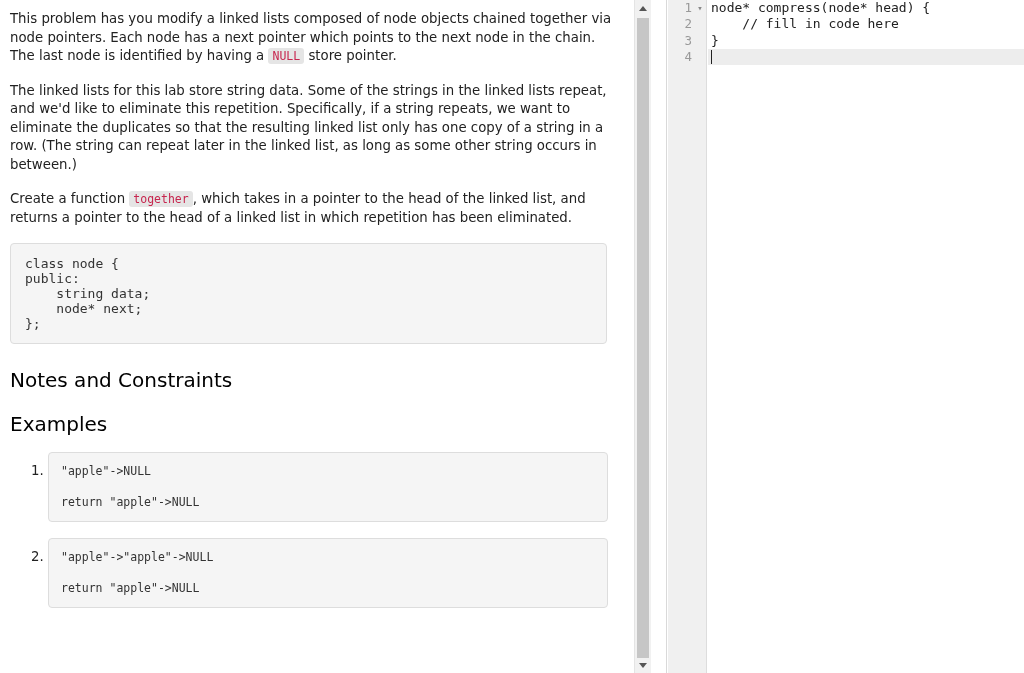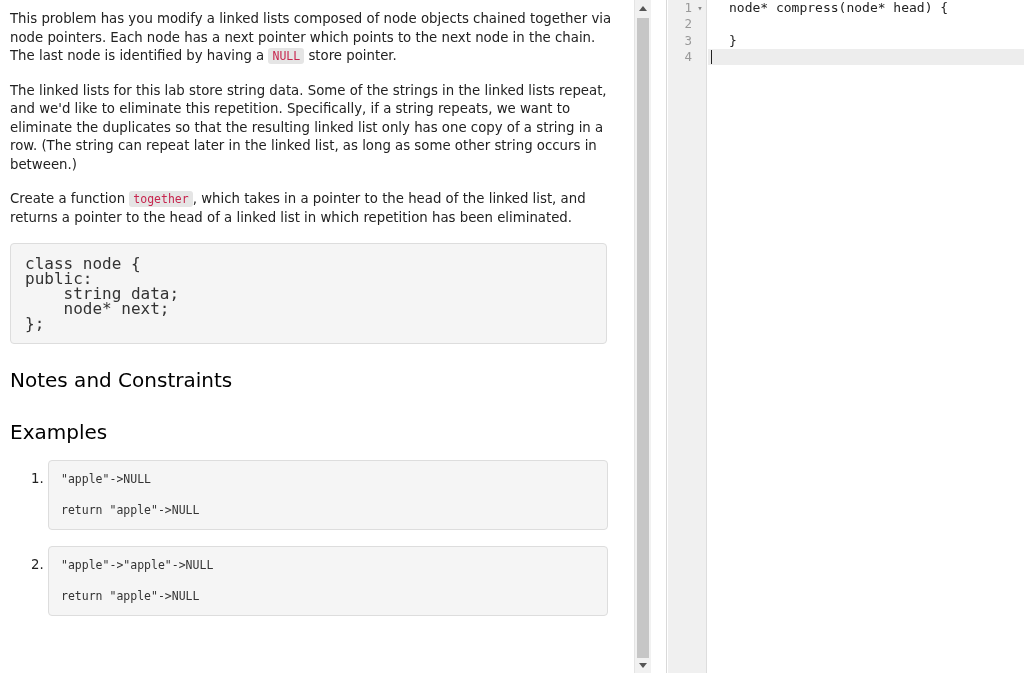--- a/index.html
+++ b/index.html
@@ -53,36 +53,36 @@
     white-space: nowrap;
   }
 
   .codeblock {
     background: #f5f5f5;
     border: 1px solid #dddddd;
     border-radius: 4px;
     padding: 12px 14px;
     margin: 0 0 22px 0;
     font-family: "DejaVu Sans Mono", monospace;
-    font-size: 16px;
+    font-size: 13px;
     line-height: 15px;
     color: #333333;
     white-space: pre;
     width: 597px;
     box-sizing: border-box;
   }
 
   h2.section {
     font-size: 20px;
     font-weight: normal;
     color: #000000;
     margin: 0 0 14px 0;
     line-height: 28px;
   }
-  h2.section.second { margin-top: 24px; }
+  h2.section.second { margin-top: 16px; }
 
   ul.constraints {
     margin: 0 0 20px 0;
     padding-left: 28px;
     list-style: disc;
   }
   ul.constraints li {
     font-size: 13.3px;
     line-height: 19px;
     color: #222222;
@@ -213,21 +213,21 @@
     position: absolute;
     left: -13px;
     width: 10px;
     text-align: center;
     color: #888888;
     font-size: 9px;
     line-height: 16.3px;
   }
   .ed-row .txt {
     position: absolute;
-    left: 21px;
+    left: 3px;
     white-space: pre;
     color: #222222;
     line-height: 16.3px;
   }
   .ed-row.active {
     background: #eeeeee;
   }
   .tok-comment { color: #3f7f5f; }
   .caret {
     position: absolute;
@@ -312,20 +312,21 @@
 
       <div class="ed-row">
         <span class="ln">1</span>
         <span class="fold">▾</span>
         <span class="txt">node* compress(node* head) {</span>
       </div>
 
       <div class="ed-row">
         <span class="ln">2</span>
         <span class="fold"></span>
+        <span class="txt tok-comment">    // fill in code here</span>
       </div>
 
       <div class="ed-row">
         <span class="ln">3</span>
         <span class="fold"></span>
         <span class="txt">}</span>
       </div>
 
       <div class="ed-row active">
         <div class="ed-active-underline"></div>

